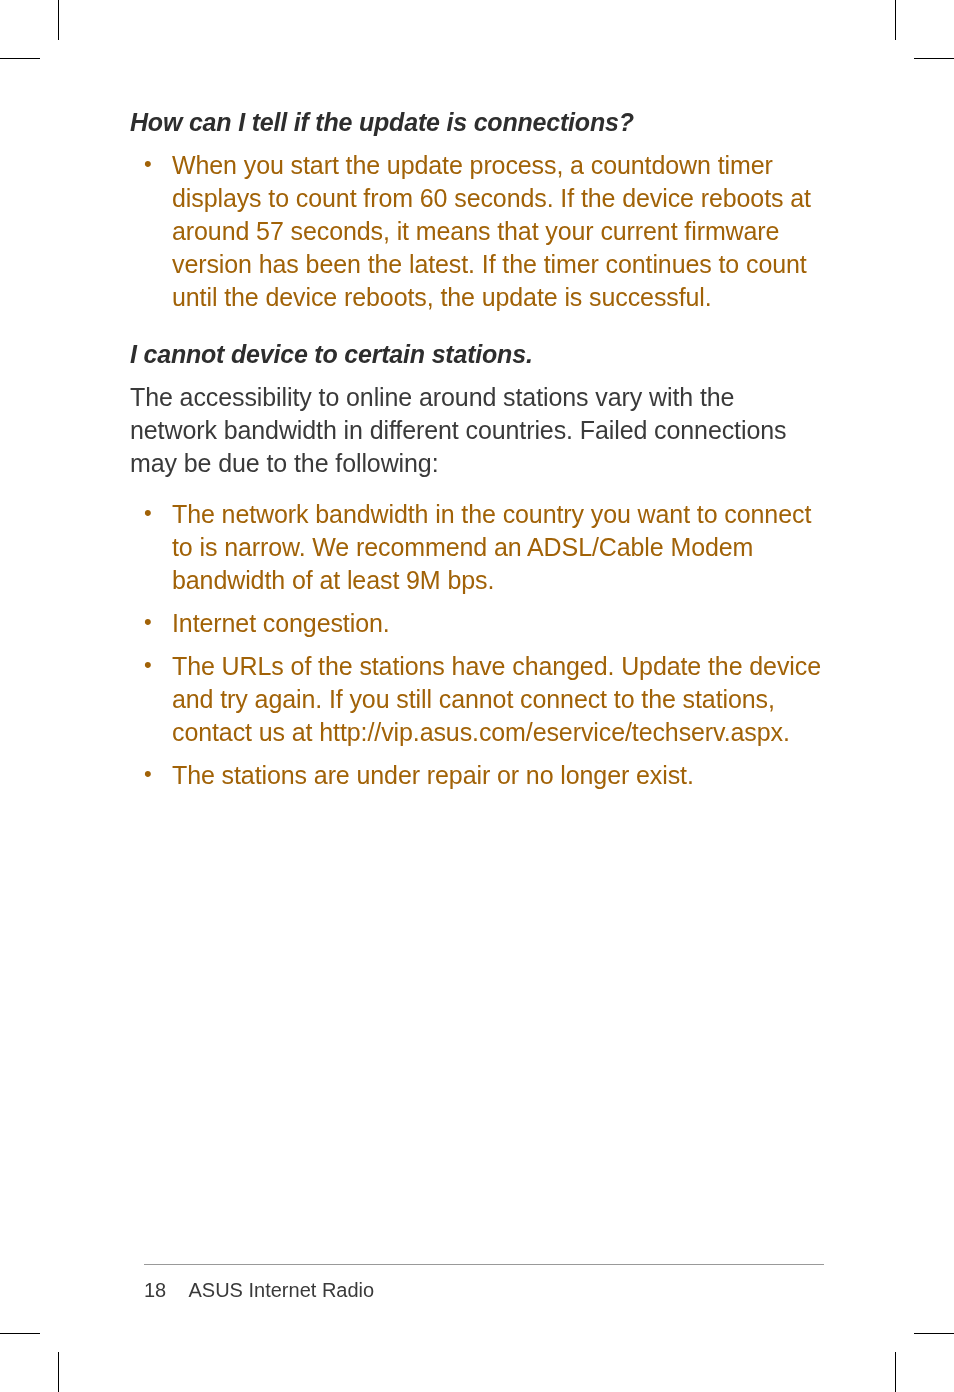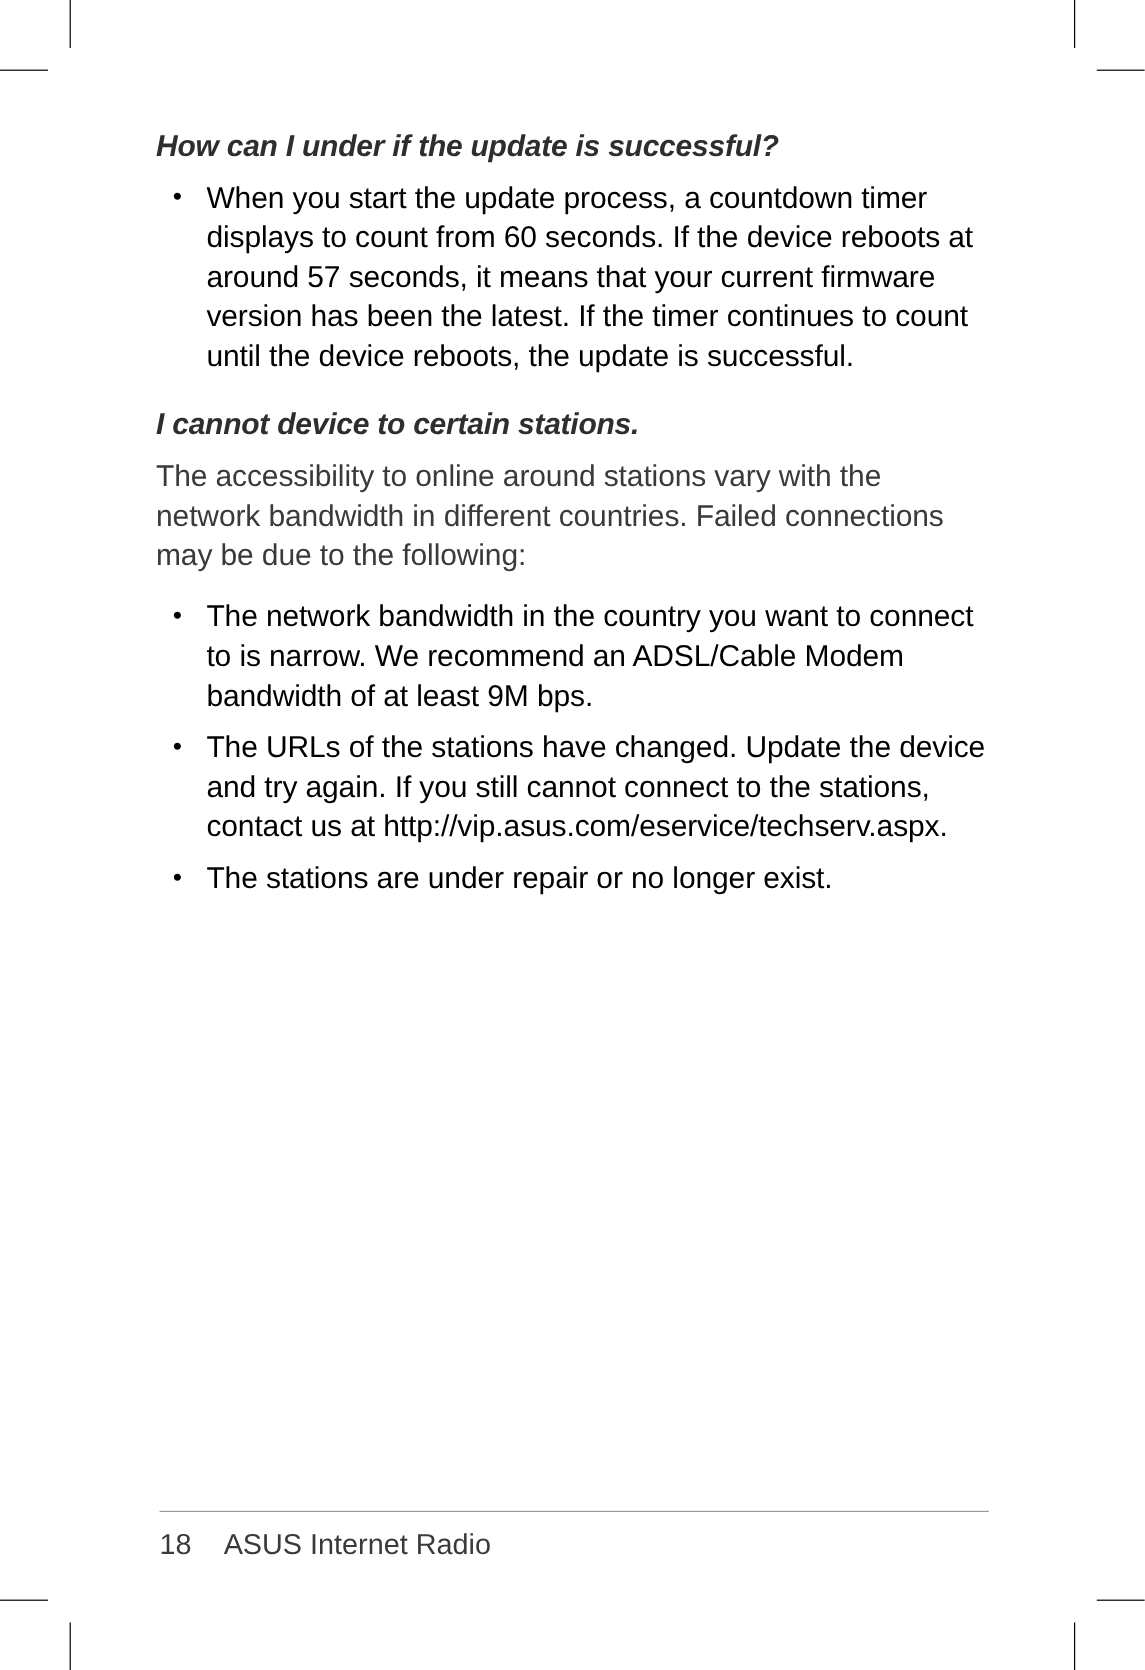--- a/index.html
+++ b/index.html
@@ -46,73 +46,74 @@
     color: #3a3a3a;
     letter-spacing: -0.1px;
   }
   ul { list-style: none; margin-bottom: 22px; }
   li {
     position: relative;
     padding-left: 42px;
     font-size: 25px;
     line-height: 1.32;
     margin-bottom: 10px;
-    color: #000000;
+    color: #a16207;
     letter-spacing: -0.1px;
   }
   li::before {
     content: "•";
     position: absolute;
     left: 14px;
     top: 0;
     font-size: 22px;
   }
   .b { font-weight: 700; }
   .footer {
     position: absolute;
     bottom: 0;
-    left: 3px;
+    left: 14px;
     right: 0;
     border-top: 1px solid #999;
     padding-top: 14px;
-    font-size: 24px;
+    font-size: 20px;
     color: #3a3a3a;
     margin-top: 36px;
   }
   .sec2 { margin-top: 26px; }
 </style>
 </head>
 <body>
 
 <div class="crop h tl-h"></div>
 <div class="crop v tl-v"></div>
 <div class="crop h tr-h"></div>
 <div class="crop v tr-v"></div>
 <div class="crop h bl-h"></div>
 <div class="crop v bl-v"></div>
 <div class="crop h br-h"></div>
 <div class="crop v br-v"></div>
 
 <div class="page">
 
-  <div class="heading">How can I under if the update is successful?</div>
+  <div class="heading">How can I tell if the update is connections?</div>
 
   <ul>
     <li>
       <span>When you start the update process, a countdown timer displays to count from 60 seconds. If the device reboots at around 57 seconds, it means that your current firmware version has been the latest. If the timer continues to count until the device reboots, the update is successful.</span>
     </li>
   </ul>
 
   <div class="sec2">
     <div class="heading">I cannot device to certain stations.</div>
 
     <div class="para">The accessibility to online around stations vary with the network bandwidth in different countries. Failed connections may be due to the following:</div>
 
     <ul>
       <li>The network bandwidth in the country you want to connect to is narrow. We recommend an ADSL/Cable Modem bandwidth of at least 9M bps.</li>
+      <li>Internet congestion.</li>
       <li>The URLs of the stations have changed. Update the device and try again. If you still cannot connect to the stations, contact us at http://vip.asus.com/eservice/techserv.aspx.</li>
       <li>The stations are under repair or no longer exist.</li>
     </ul>
   </div>
 
   <div class="footer">
     <span>18</span>&nbsp;&nbsp;&nbsp;&nbsp;<span>ASUS Internet Radio</span>
   </div>
 
 </div>

